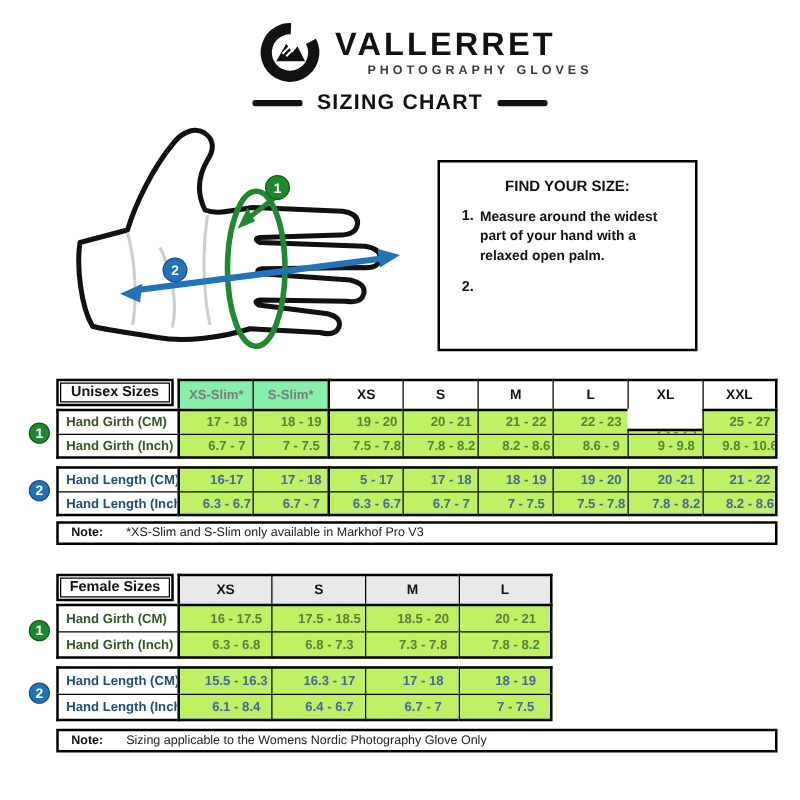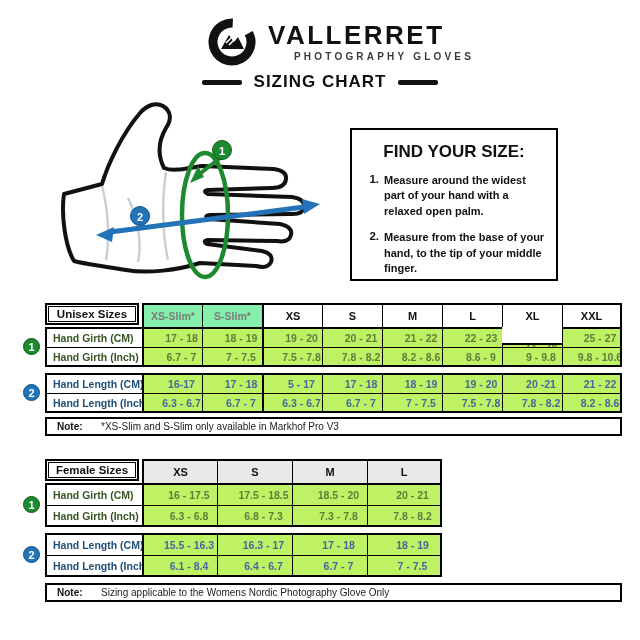--- a/index.html
+++ b/index.html
@@ -10,21 +10,21 @@
   
   .logo-icon { position:absolute; left:206px; top:16px; }
   .brand-name { position:absolute; left:268px; top:20px; font-size:26px; font-weight:bold; letter-spacing:2.5px; color:#111; }
   .brand-tagline { position:absolute; left:270px; top:51px; font-size:10px; letter-spacing:3.2px; color:#3a3a3a; font-weight:bold;padding-left:24px; }
   .title-row { position:absolute; left:0; top:72px; width:640px; display:flex; align-items:center; justify-content:center; gap:12px; }
   .dash { width:40px; height:5px; background:#111; border-radius:2px; }
   .page-title { font-size:17px; font-weight:bold; letter-spacing:1px; color:#111; }
 
   
   .fys-box { position:absolute; left:350px; top:128px; width:208px; height:153px; border:2px solid #000; box-sizing:border-box; background:#fff; }
-  .fys-title { text-align:center; font-size:17px; font-weight:bold; margin-top:12px; }
+  .fys-title { text-align:center; font-size:12px; font-weight:bold; margin-top:12px; }
   .fys-steps { margin:11px 8px 0 10px; }
   .step { display:flex; margin-bottom:11px; }
   .step-num { width:17px; text-align:right; margin-right:5px; font-size:11.5px; font-weight:bold; }
   .step-text { flex:1; font-size:11px; font-weight:bold; line-height:1.4; }
 
   
   .table-block { position:absolute; }
   .tsec { display:grid; background:#fff; }
   .tgap { height:6px; }
   .bcell { box-sizing:border-box; display:flex; align-items:center; justify-content:center; overflow:hidden; border:0 solid #000; }
@@ -111,21 +111,20 @@
 
   <div class="fys-box">
     <div class="fys-title">FIND YOUR SIZE:</div>
     <div class="fys-steps">
       <div class="step">
         <span class="step-num">1.</span>
         <span class="step-text">Measure around the widest part of your hand with a relaxed open palm.</span>
       </div>
       <div class="step">
         <span class="step-num">2.</span>
-        <span class="step-text">Measure from the base of your hand, to the tip of your middle finger.</span>
       </div>
     </div>
   </div>
 
   <div id="unisex-table" class="table-block" style="left:45px; top:303px;">
       <div class="tsec" style="grid-template-columns: 97px repeat(8, 60px); grid-template-rows: 24px 20px 20px;">
         <div class="title-cell">
           <div class="t-outer">
             <div class="t-inner">Unisex Sizes</div>
           </div>

